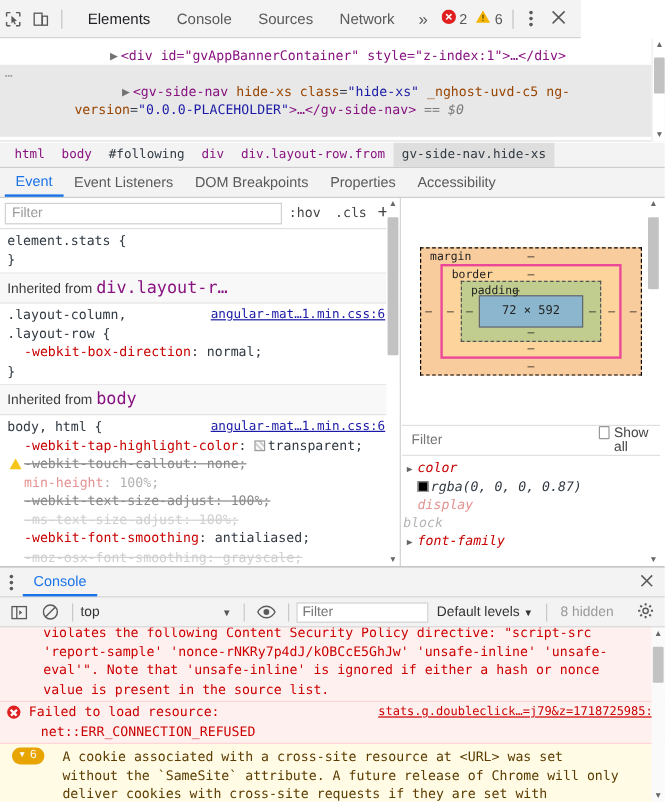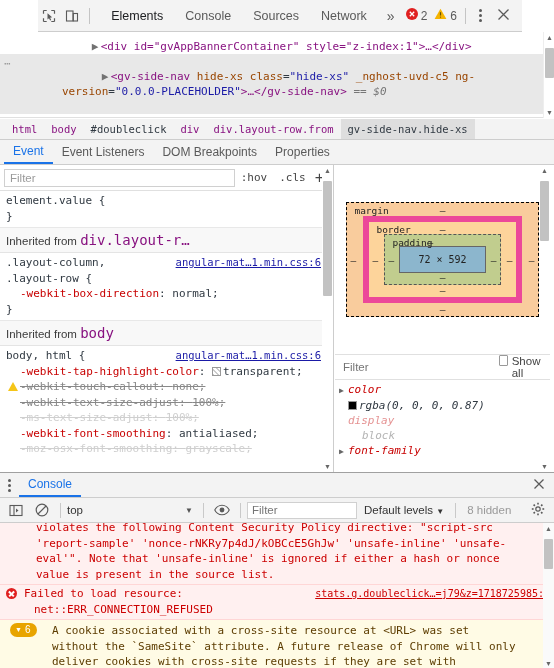--- a/index.html
+++ b/index.html
@@ -12,21 +12,21 @@
     font-size: 12px;
     color: #303942;
   }
   #app { position: relative; width: 554px; height: 668px; }
 
   
   .top-toolbar {
     position: absolute; top: 0; left: 0; width: 484px; height: 32px;
     background: #f3f3f3;
     border-bottom: 1px solid #cdcdcd;
-    display: flex; align-items: center; margin-left: 38px;
+    display: flex; align-items: center;
   }
   .tb-icon-btn {
     width: 28px; height: 26px;
     display: flex; align-items: center; justify-content: center;
     cursor: pointer;
   }
   .tb-icon-btn svg { display: block; }
   .tb-sep {
     width: 1px; height: 16px; background: #c4c4c4; margin: 0 6px;
   }
@@ -186,21 +186,21 @@
     height: 190px; display: flex; align-items: center; justify-content: center;
     border-bottom: 1px solid #e0e0e0; position: relative;
   }
   .bm-margin {
     background: #f9cc9d; border: 1px dashed #000;
     padding: 13px 16px 13px 16px; position: relative;
     font-family: "DejaVu Sans Mono", monospace; font-size: 10px; color: #222;
     text-align: center;
   }
   .bm-border {
-    background: #fdd49b; border: 6px solid #ec4899;
+    background: #fdd49b; border: 2px solid #ec4899;
     padding: 12px 15px; position: relative;
   }
   .bm-padding {
     background: #c1cd8e; border: 1px dashed #555;
     padding: 11px 14px; position: relative;
   }
   .bm-content {
     background: #8cb6cd; border: 1px solid #666;
     padding: 7px 18px;
     font-family: "DejaVu Sans Mono", monospace; font-size: 10px; color: #222;
@@ -231,21 +231,21 @@
     font-family: "Liberation Sans", sans-serif; background: transparent;
   }
   .showall-wrap { display: flex; align-items: flex-start; gap: 4px; font-size: 11.5px; color: #444; cursor: pointer; }
   .showall-box { width: 11px; height: 11px; border: 1px solid #999; background: #fff; border-radius: 1px; }
   .computed-list { font-family: "DejaVu Sans Mono", monospace; font-size: 11px; line-height: 15px; padding-top: 2px; }
   .cp-row { padding-left: 4px; white-space: nowrap; font-style: italic; }
   .cp-arrow { color: #666; display: inline-block; width: 9px; font-size: 8px; }
   .cp-name { color: #c80000; }
   .cp-name-dim { color: #e59393; }
   .cp-val { color: #303942; padding-left: 13px; }
-  .cp-val-dim { color: #b5b5b5; padding-left: 27px; }
+  .cp-val-dim { color: #b5b5b5; padding-left: 1px; }
   .right-scroll {
     position: absolute; right: 0; top: 0; width: 11px; height: 100%;
   }
 
   
   .drawer {
     position: absolute; top: 472px; left: 0; width: 554px; height: 196px;
     background: #fff; border-top: 1px solid #a0a0a0;
   }
   .drawer-tabs {
@@ -406,44 +406,45 @@
 
   <div class="tree-scroll">
     <div class="scroll-up">▲</div>
     <div class="scroll-thumb-v" style="top:16px;height:30px;"></div>
     <div class="scroll-down" style="position:absolute;bottom:0;">▼</div>
   </div>
 
   <div class="breadcrumb">
     <div class="crumb">html</div>
     <div class="crumb">body</div>
-    <div class="crumb plain">#doubleclick</div>
+    <div class="crumb plain">#following</div>
     <div class="crumb">div</div>
     <div class="crumb">div.layout-row.from</div>
     <div class="crumb selected">gv-side-nav.hide-xs</div>
   </div>
 
   <div class="side-tabs">
     <div class="side-tab active">Event</div>
     <div class="side-tab">Event Listeners</div>
     <div class="side-tab">DOM Breakpoints</div>
     <div class="side-tab">Properties</div>
+    <div class="side-tab">Accessibility</div>
   </div>
 
   <div class="styles-pane">
 
     <div class="filter-bar">
       <input class="filter-input" readonly="" placeholder="Filter" style="">
       <div class="hov-btn">:hov</div>
       <div class="cls-btn">.cls</div>
       <div class="plus-btn">+</div>
     </div>
 
     <div class="style-rule">
-      <div class="sel-txt">element.value {</div>
+      <div class="sel-txt">element.stats {</div>
       <div class="sel-txt">}</div>
     </div>
 
     <div class="inherited-hdr">
       <span>Inherited from </span><span class="mono">div.layout-r…</span>
     </div>
 
     <div class="style-rule">
       <span class="rule-src">angular-mat…1.min.css:6</span>
       <div class="sel-txt">.layout-column,</div>
@@ -463,20 +464,23 @@
       <div class="sel-txt">body, html {</div>
 
       <div class="prop">
         <span class="pname">-webkit-tap-highlight-color</span><span class="pval">: </span><span class="color-sw sw-transparent"></span><span class="pval">transparent;</span>
       </div>
 
       <div class="prop">
         <span class="warn-mini"></span><span class="strike">-webkit-touch-callout</span><span class="strike">: </span><span class="strike">none;</span>
       </div>
 
+      <div class="prop">
+        <span class="pname-inherit">min-height</span><span class="pval-dim">: </span><span class="pval-dim">100%;</span>
+      </div>
 
       <div class="prop">
         <span class="strike">-webkit-text-size-adjust</span><span class="strike">: </span><span class="strike">100%;</span>
       </div>
 
       <div class="prop">
         <span class="strike-dim">-ms-text-size-adjust</span><span class="strike-dim">: </span><span class="strike-dim">100%;</span>
       </div>
 
       <div class="prop">

